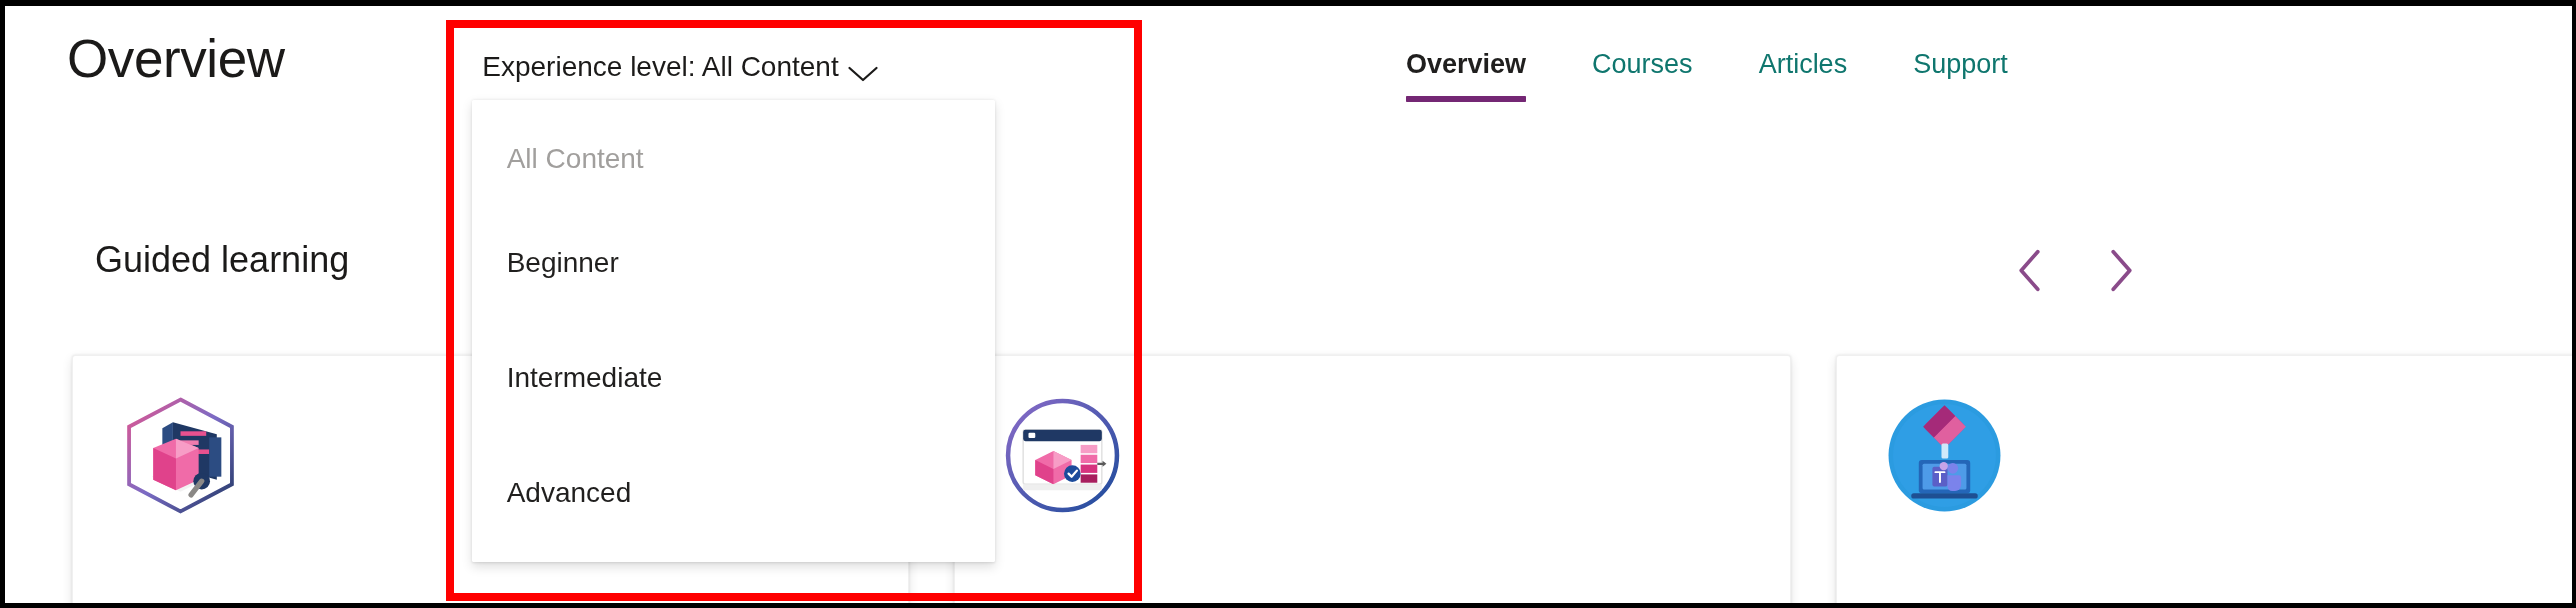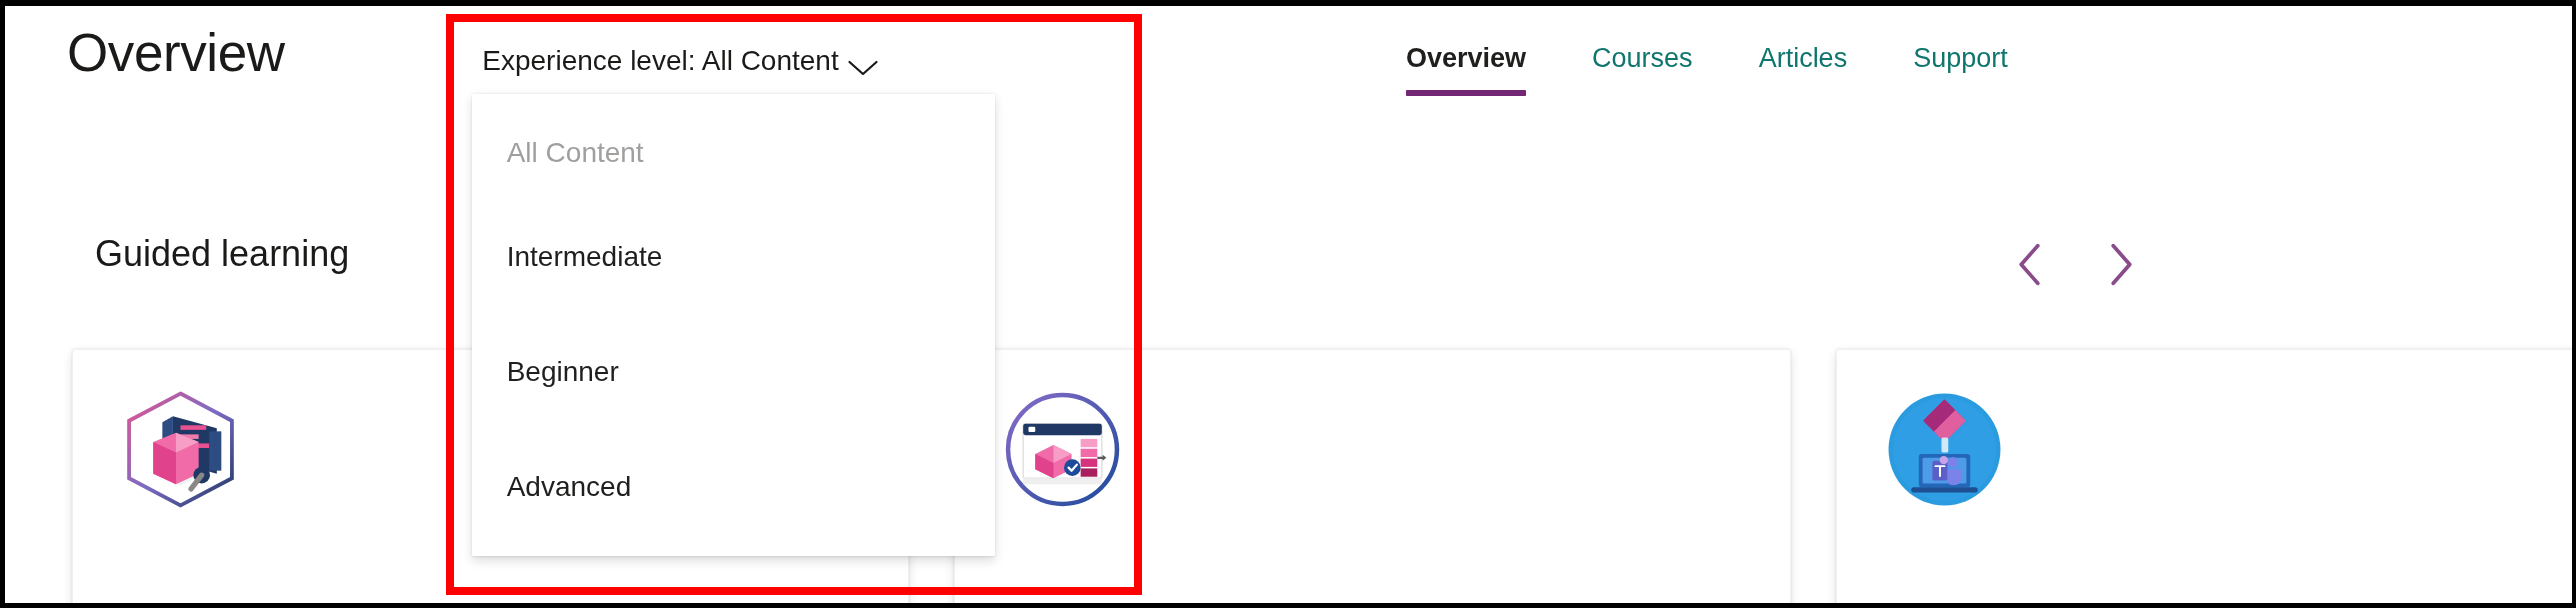--- a/index.html
+++ b/index.html
@@ -13,21 +13,21 @@
   }
   
   .page-frame-top,.page-frame-bottom{
     position:absolute;left:0;width:2576px;height:6px;background:#000;z-index:60;
   }
   .page-frame-top{top:0;}
   .page-frame-bottom{bottom:0;}
   .page-frame-left{position:absolute;left:0;top:0;width:4.5px;height:609px;background:#000;z-index:60;}
   .page-frame-right{position:absolute;right:0;top:0;width:4.5px;height:609px;background:#000;z-index:60;}
 
-  .canvas{position:absolute;left:0;top:6px;width:2226px;height:597px;background:#fff;}
+  .canvas{position:absolute;left:0;top:12px;width:2226px;height:597px;background:#fff;}
 
   
   .page-title{
     position:absolute;left:67px;top:20px;
     font-size:53px;font-weight:400;letter-spacing:-0.4px;
     color:#1b1a19;line-height:1;white-space:nowrap;
   }
 
   
   .top-nav{
@@ -265,24 +265,24 @@
           <path d="M3 4 L21 20 L39 4" stroke="#1b1a19" stroke-width="3" stroke-linecap="round" stroke-linejoin="round"></path>
         </svg>
       </span>
     </button>
 
     <div class="dropdown-panel">
       <div class="dd-item first muted">
         <span>All Content</span>
       </div>
       <div class="dd-item">
+        <span>Beginner</span>
+      </div>
+      <div class="dd-item">
         <span>Intermediate</span>
-      </div>
-      <div class="dd-item">
-        <span>Beginner</span>
       </div>
       <div class="dd-item">
         <span>Advanced</span>
       </div>
     </div>
   </div>
 
   <div class="red-box"></div>
 
 </div>

